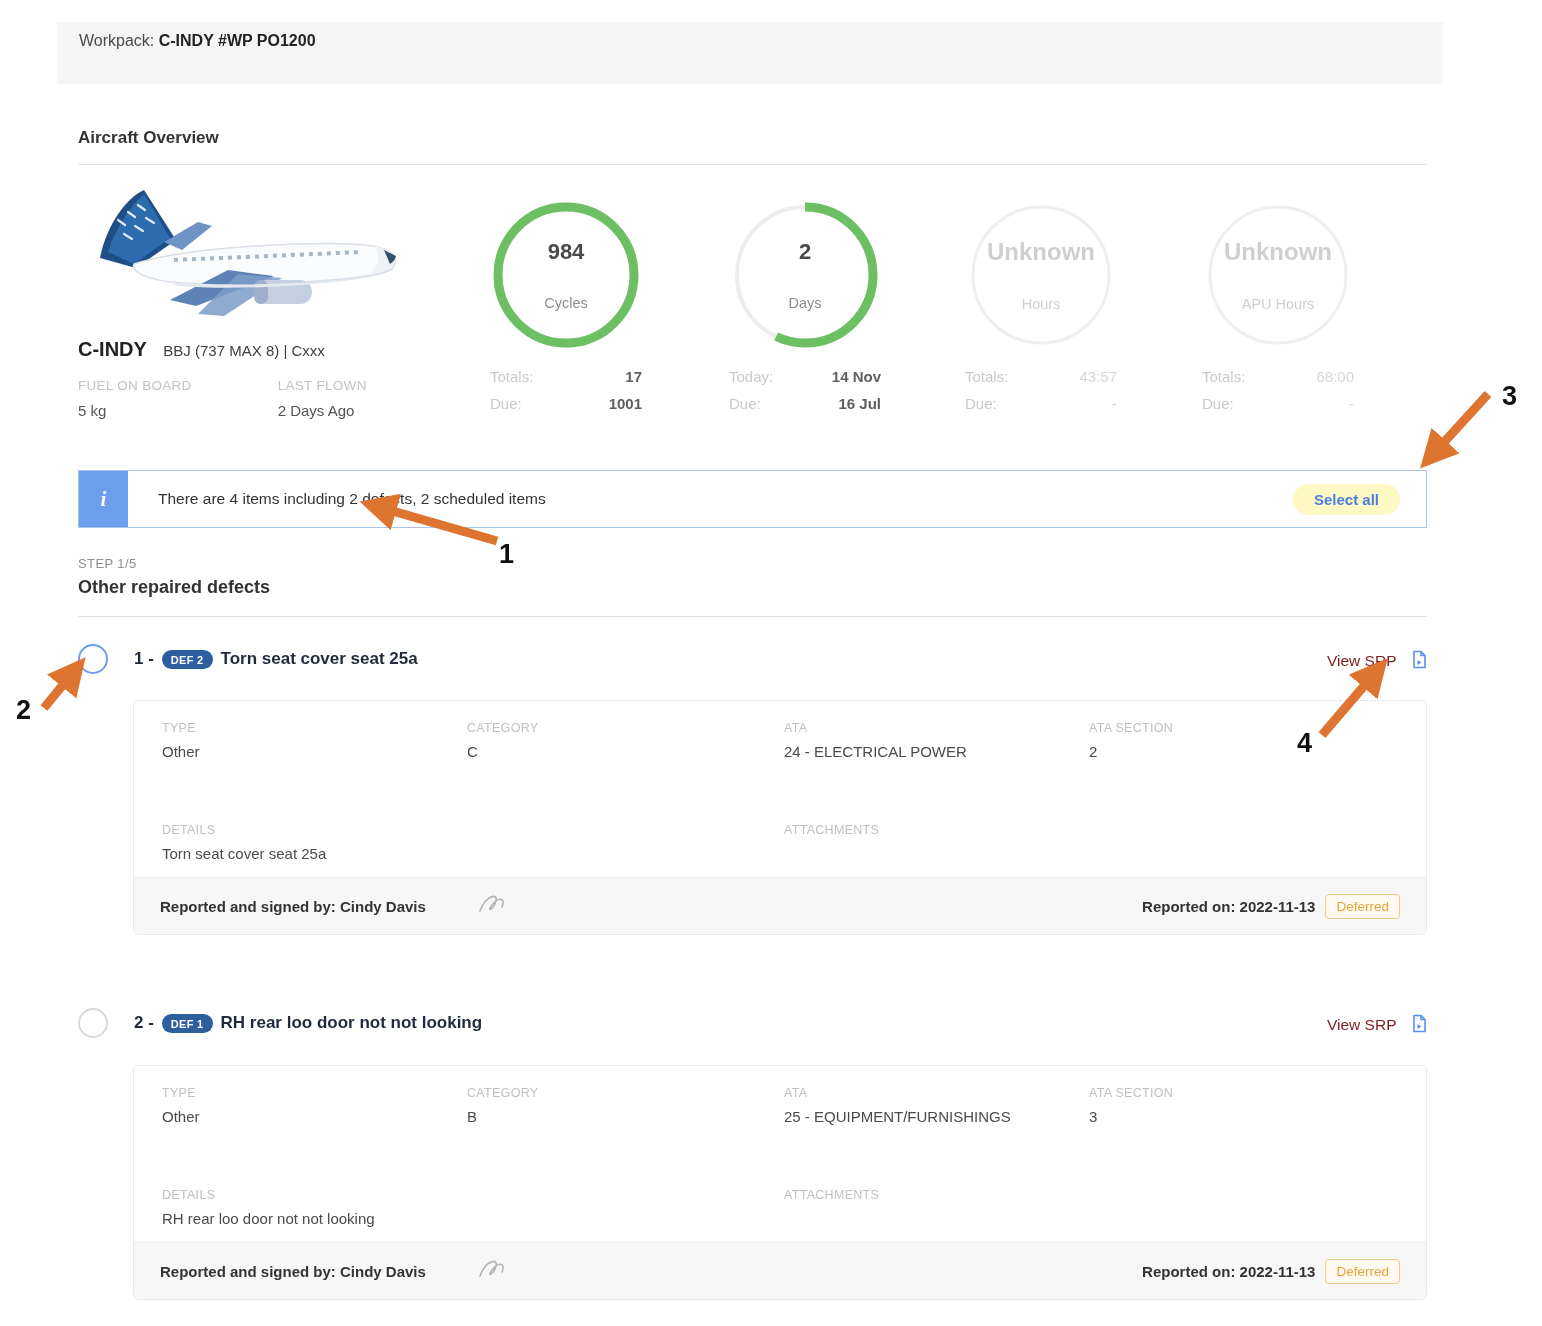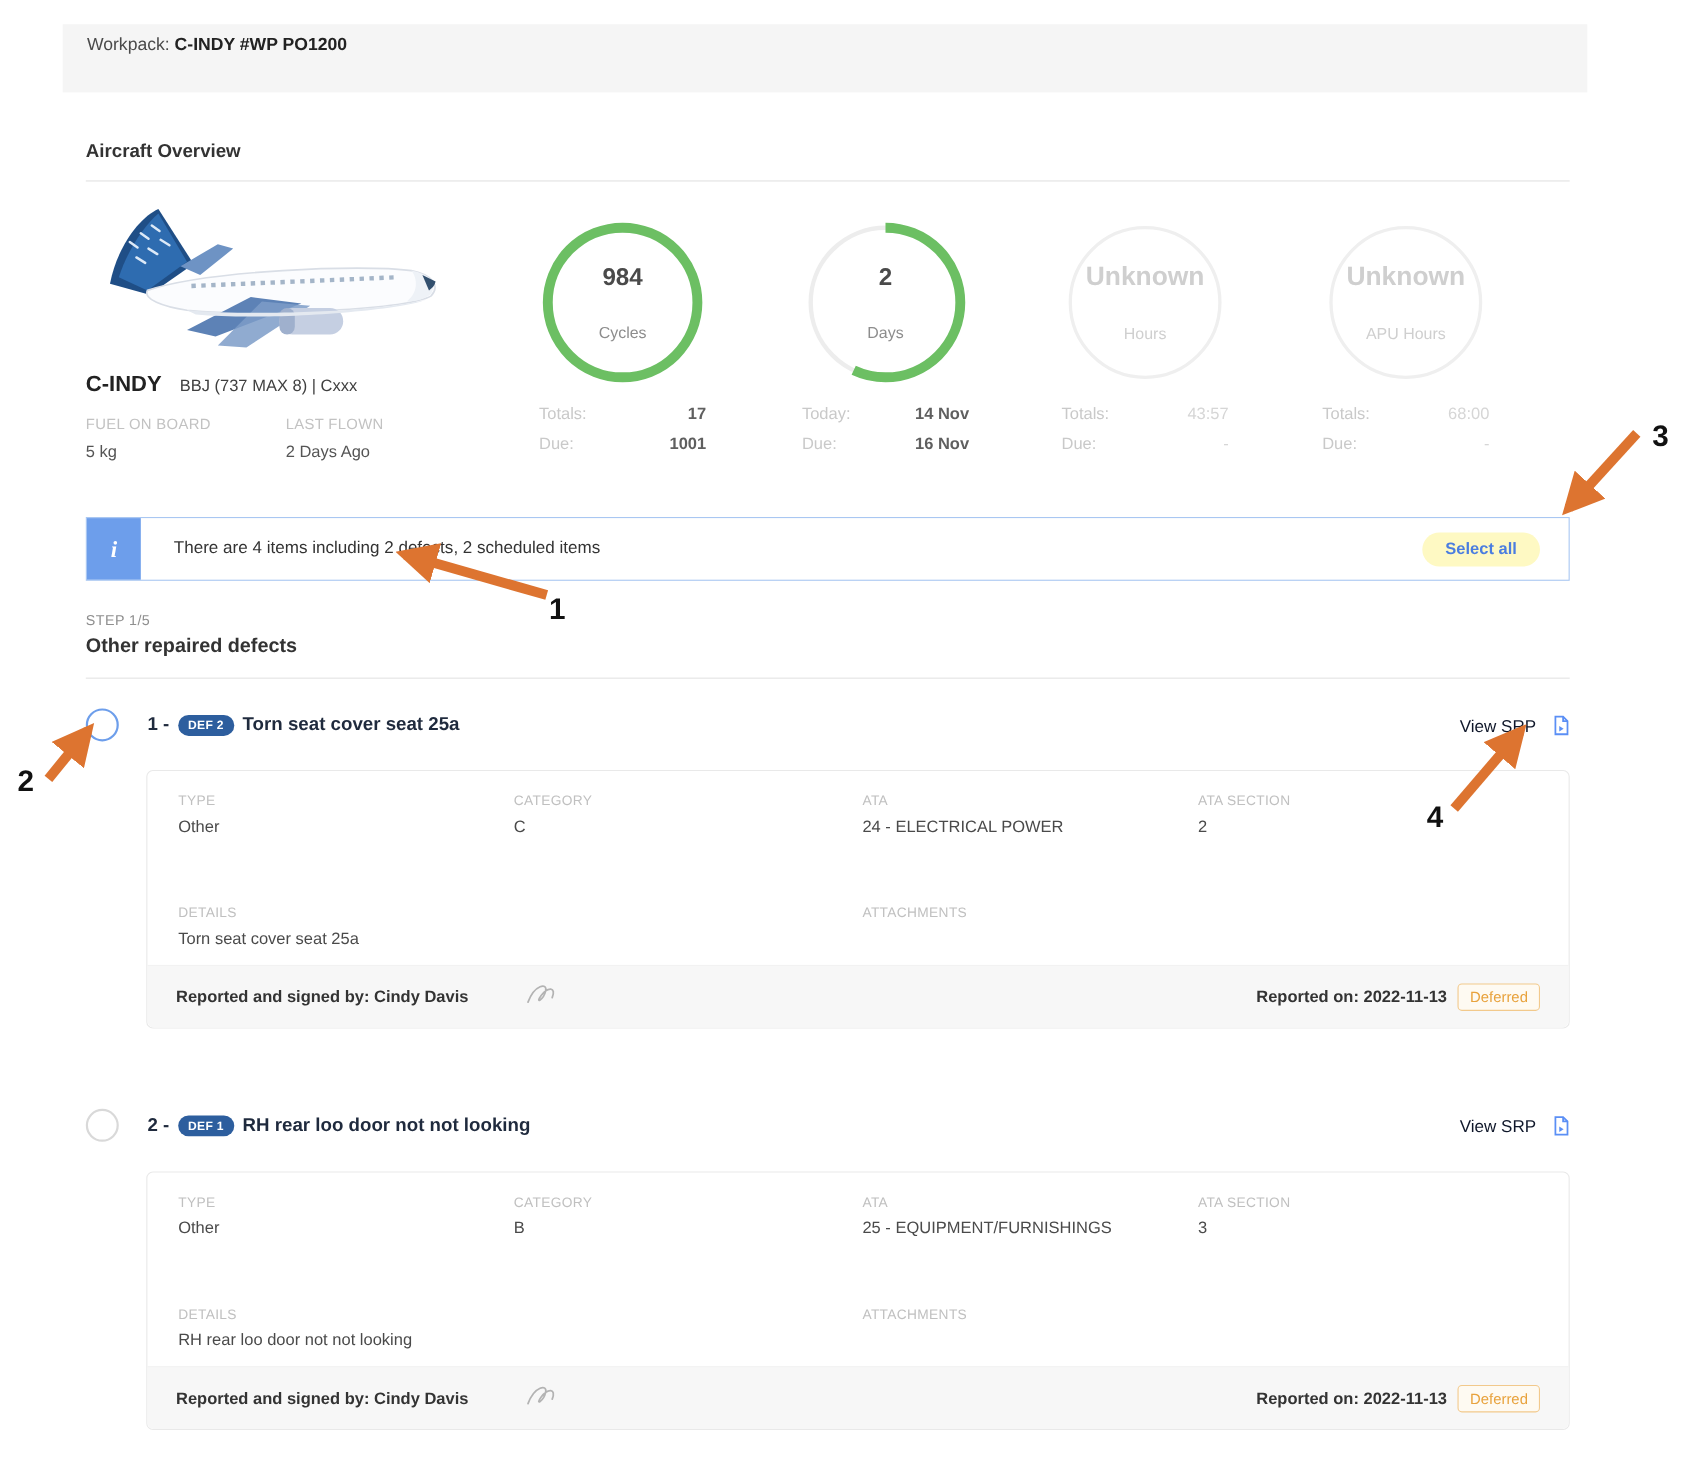--- a/index.html
+++ b/index.html
@@ -16,21 +16,21 @@
   
   .section-title { position:absolute; left:78px; top:128px; width:1349px;
                    font-weight:bold; font-size:17px; color:#333;
                    padding-bottom:16px; border-bottom:1px solid #e2e2e2; }
 
   
   .plane-wrap { position:absolute; left:78px; top:182px; width:336px; height:150px; }
   .reg-line { position:absolute; left:78px; top:338px; white-space:nowrap; }
   .reg-line .reg { font-size:20px; font-weight:bold; color:#222; }
   .reg-line .model { font-size:15px; color:#3f3f3f; margin-left:12px; }
-  .fuel-grid { position:absolute; left:78px; top:378px; display:flex; gap:68px; }
+  .fuel-grid { position:absolute; left:78px; top:378px; display:flex; gap:86px; }
   .fuel-grid .lbl { font-size:13.5px; color:#c2c2c2; letter-spacing:.3px; }
   .fuel-grid .val { font-size:15px; color:#555; margin-top:9px; }
 
   
   .gauge { position:absolute; top:200px; width:164px; text-align:center; }
   .ring-box { position:relative; width:150px; height:150px; margin:0 auto; }
   .ring-box svg { position:absolute; left:0; top:0; }
   .ring-center { position:absolute; left:0; top:0; width:150px; height:150px;
                  display:flex; flex-direction:column; justify-content:center; align-items:center;gap:28px; }
   .g-val { font-size:22px; font-weight:bold; color:#4a4a4a; }
@@ -63,21 +63,21 @@
 
   
   .defect-head { position:absolute; left:78px; display:flex; align-items:center; }
   .radio { width:30px; height:30px; border-radius:50%; border:2px solid #d9d9d9; background:#fff; cursor:pointer; }
   .radio.active { border-color:#6d9eeb; }
   .d-index { margin-left:26px; font-size:17px; font-weight:bold; color:#1f2a3d; white-space:nowrap; }
   .def-badge { display:inline-block; margin:0 8px 0 8px; background:#2d5e9e; color:#fff;
                font-size:11px; font-weight:bold; padding:4px 9px 3px 9px; border-radius:11px;
                letter-spacing:.3px; white-space:nowrap; }
   .d-title { font-size:17px; font-weight:bold; color:#1f2a3d; white-space:nowrap; }
-  .view-srp { position:absolute; display:flex; align-items:center; gap:14px; color:#0f172a;
+  .view-srp { position:absolute; display:flex; align-items:center; gap:14px; color:#7f1d1d;
               font-size:15.5px; text-decoration:none; cursor:pointer;text-align:right; }
 
   
   .card { position:absolute; left:133px; width:1294px; height:235px;
           border:1px solid #e9e9e9; border-radius:6px; background:#fff; }
   .card-grid { position:absolute; left:28px; right:28px; top:20px;
                display:grid; grid-template-columns:305px 317px 305px 1fr; }
   .card-grid2 { top:122px; }
   .f-lbl { font-size:12.5px; color:#c0c0c0; letter-spacing:.3px; }
   .f-val { font-size:15px; color:#4a4a4a; margin-top:8px; }
@@ -183,21 +183,21 @@
         <div class="g-unit">Days</div>
       </div>
     </div>
     <div class="stat-rows">
       <div class="stat-row">
           <span class="sl">Today:</span>
           <span class="sv">14 Nov</span>
         </div>
       <div class="stat-row">
           <span class="sl">Due:</span>
-          <span class="sv">16 Nov</span>
+          <span class="sv">16 Jul</span>
         </div>
     </div>
   </div>
 
   <div class="gauge dim" style="left:959px;">
     <div class="ring-box">
       <svg width="150" height="150">
           <circle cx="75" cy="75" r="68" fill="none" stroke="#efefef" stroke-width="3"></circle>
         </svg>
       <div class="ring-center">

